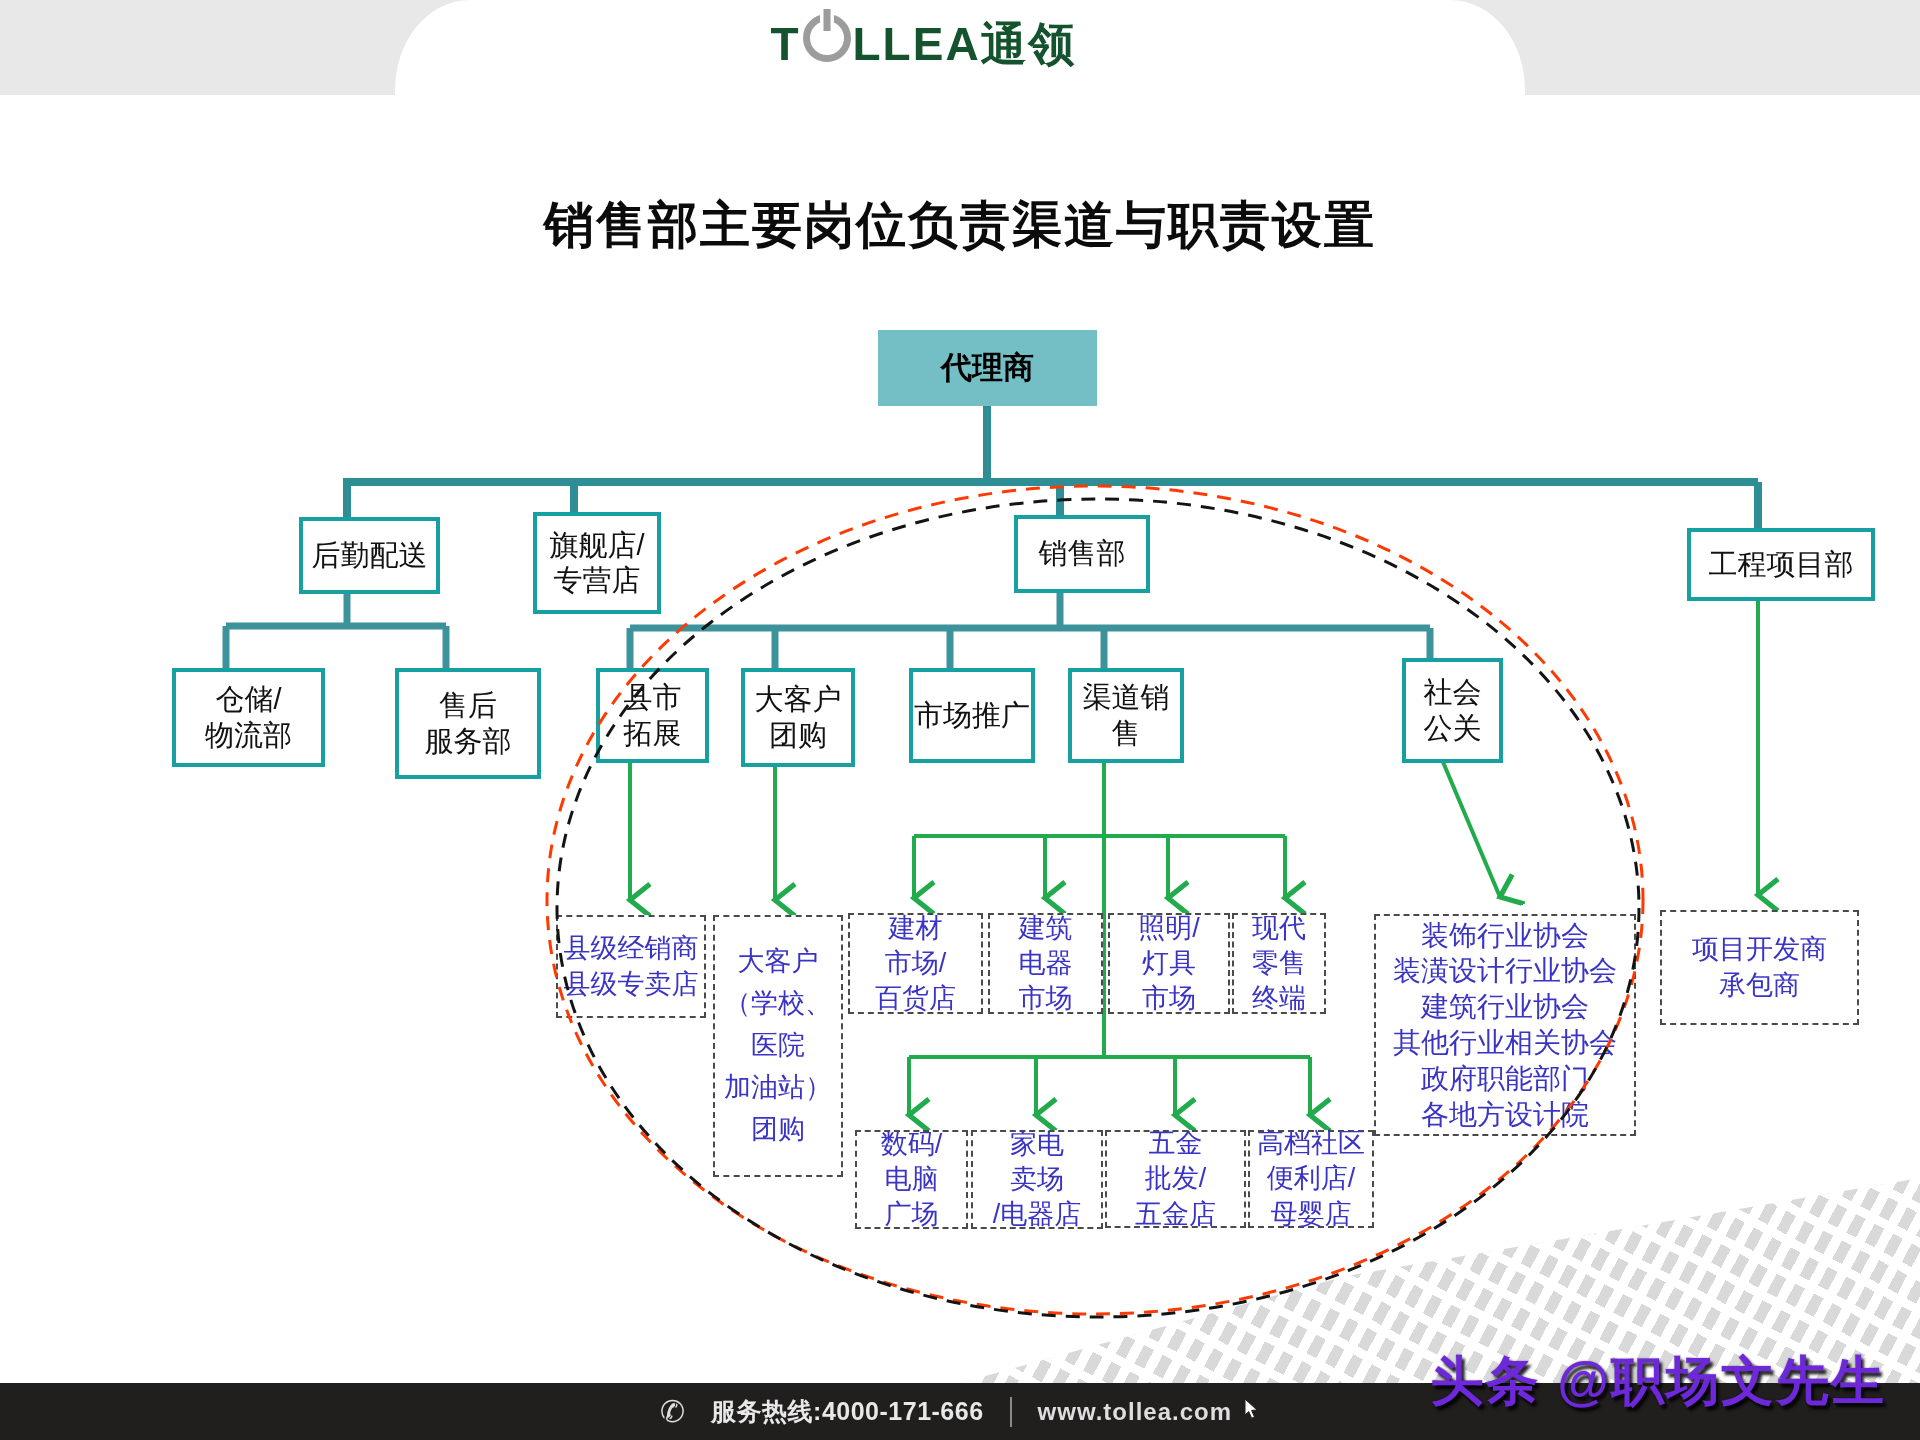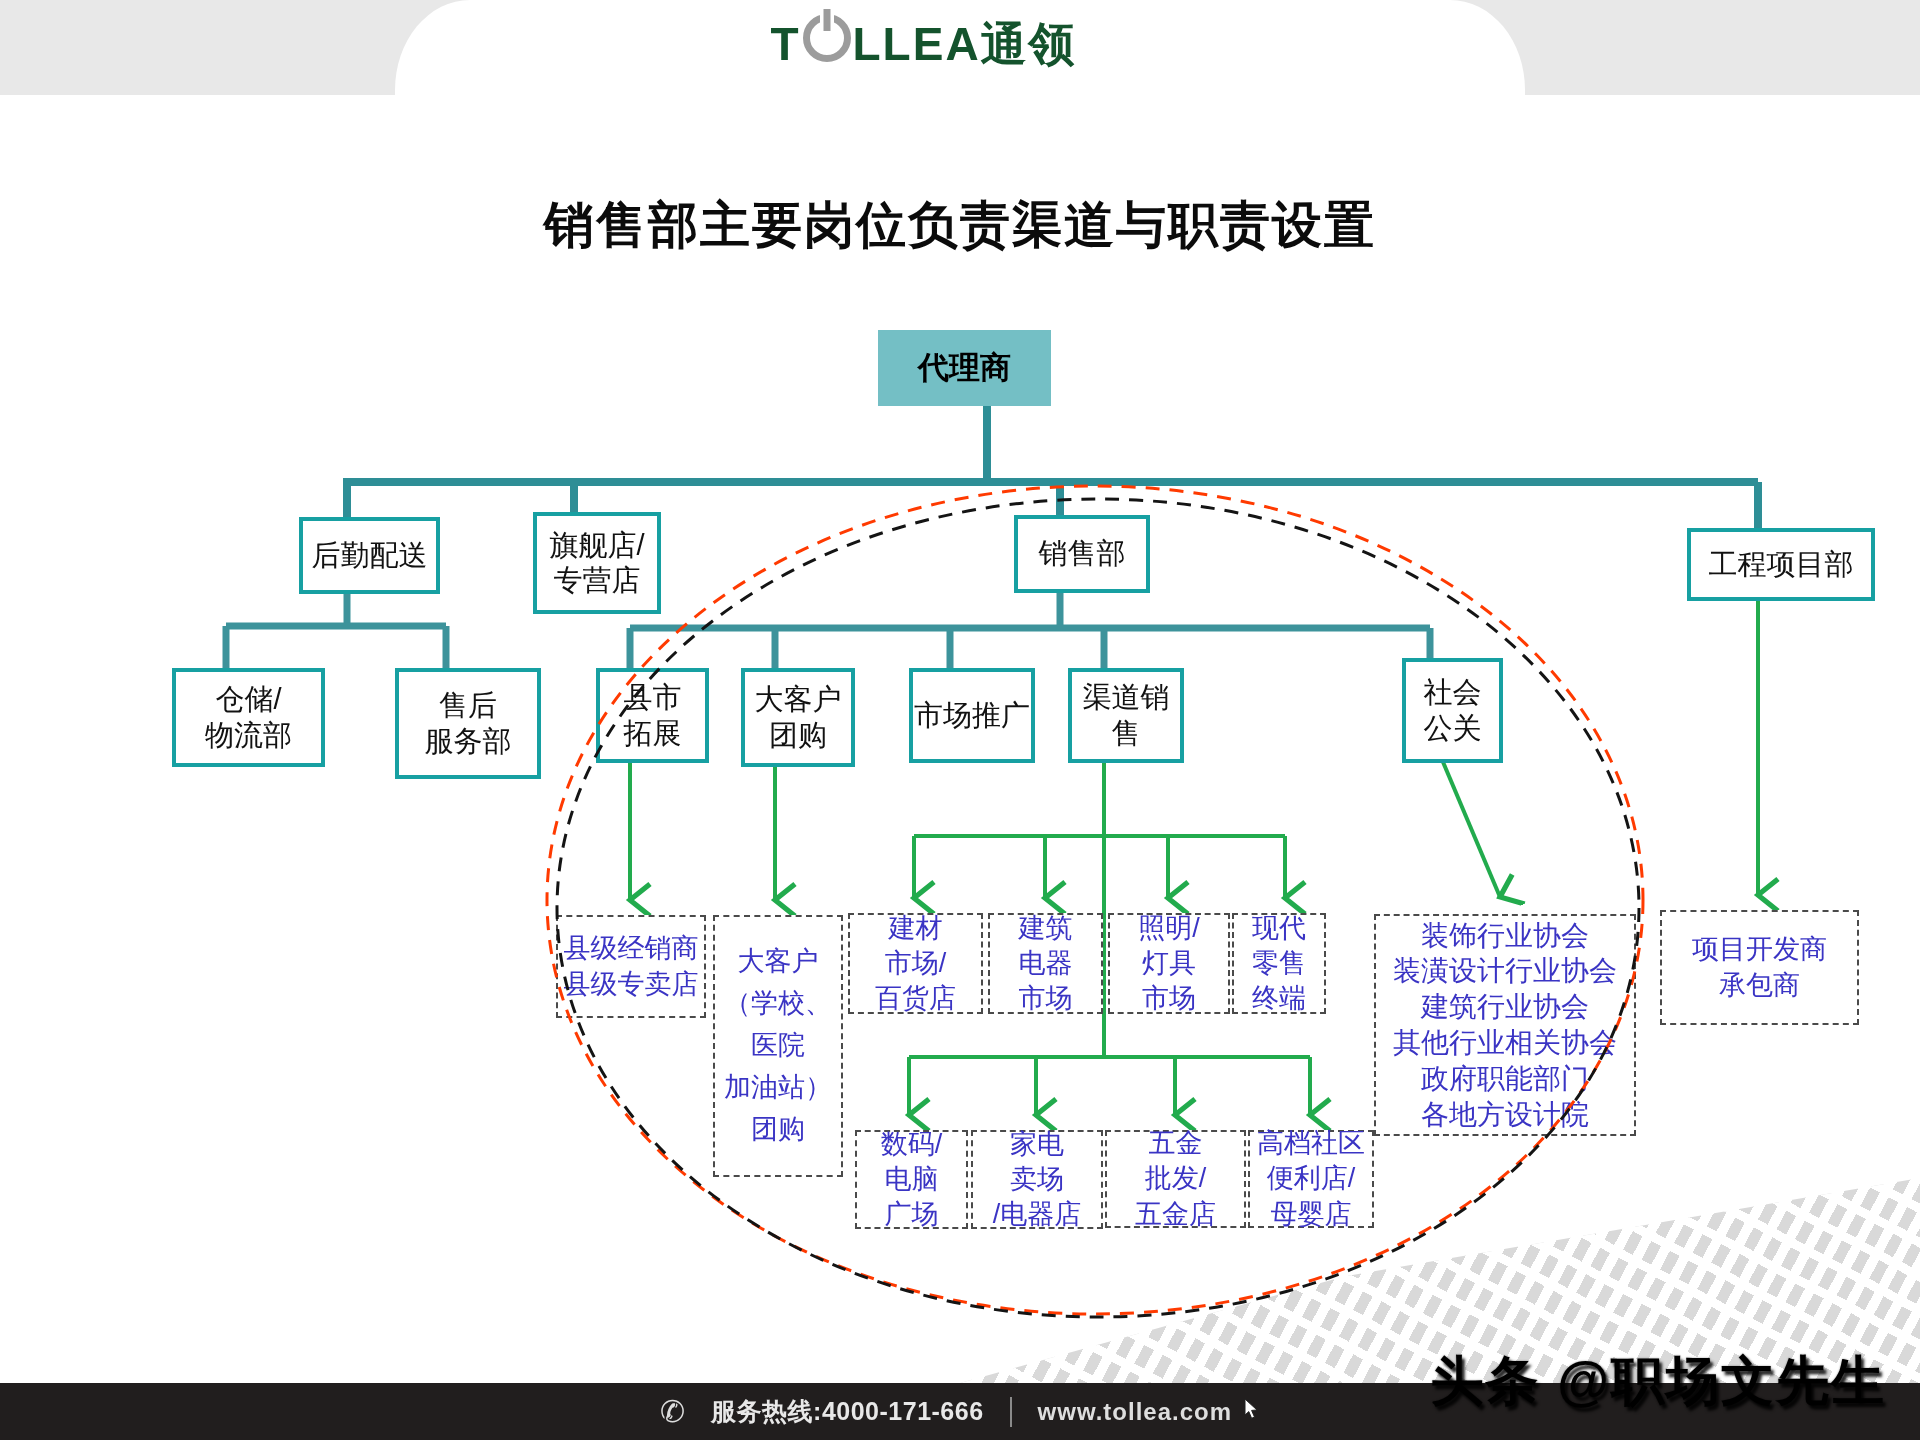--- a/index.html
+++ b/index.html
@@ -42,21 +42,21 @@
 
   
   .footer{position:absolute;left:0;top:1383px;width:1920px;height:57px;background:#211e1e;z-index:4;
           display:flex;align-items:center;justify-content:center;gap:26px;}
   .footer .phone{color:#dddddd;font-size:30px;line-height:1;}
   .footer .hot{color:#e8e8e8;font-size:25px;font-weight:bold;letter-spacing:.5px;}
   .footer .sep{width:2px;height:30px;background:#8a8a8a;}
   .footer .site{color:#dedede;font-size:24px;font-weight:bold;letter-spacing:1px;}
   .footer .cursor{margin-left:-14px;margin-top:-6px;}
 
-  .watermark{position:absolute;right:34px;top:1346px;z-index:6;color:#000000;font-size:53px;font-weight:bold;
+  .watermark{position:absolute;right:34px;top:1346px;z-index:6;color:#6d28d9;font-size:53px;font-weight:bold;
              letter-spacing:2px;text-shadow:3px 4px 3px rgba(0,0,0,.85),0 0 2px rgba(0,0,0,.45);}
 </style>
 </head>
 <body>
 
 <div class="stage">
 
   <div class="band"></div>
   <div class="tab"></div>
   <div class="logo"><span>T</span><span class="pwr"></span><span>LLEA</span><span class="cn">通领</span></div>
@@ -110,21 +110,21 @@
       <path d="M1285,836 L1285,898"></path>
       <path d="M909,1057 L909,1115"></path>
       <path d="M1036,1057 L1036,1115"></path>
       <path d="M1175,1057 L1175,1115"></path>
       <path d="M1310,1057 L1310,1115"></path>
       <path d="M1443,762 L1500,897"></path>
       <path d="M1758,600 L1758,895"></path>
     </g>
   </svg>
 
-  <div class="root" style="left:878px;top:330px;width:173px;height:76px">代理商</div>
+  <div class="root" style="left:878px;top:330px;width:219px;height:76px">代理商</div>
 
   <div class="tbox" style="left:277px;top:517px;width:141px;height:77px">后勤配送</div>
   <div class="tbox" style="left:511px;top:512px;width:128px;height:102px">旗舰店/
 专营店</div>
   <div class="tbox" style="left:992px;top:515px;width:136px;height:78px">销售部</div>
   <div class="tbox" style="left:1665px;top:528px;width:188px;height:73px">工程项目部</div>
 
   <div class="tbox" style="left:150px;top:668px;width:153px;height:99px">仓储/
 物流部</div>
   <div class="tbox" style="left:373px;top:668px;width:146px;height:111px">售后

